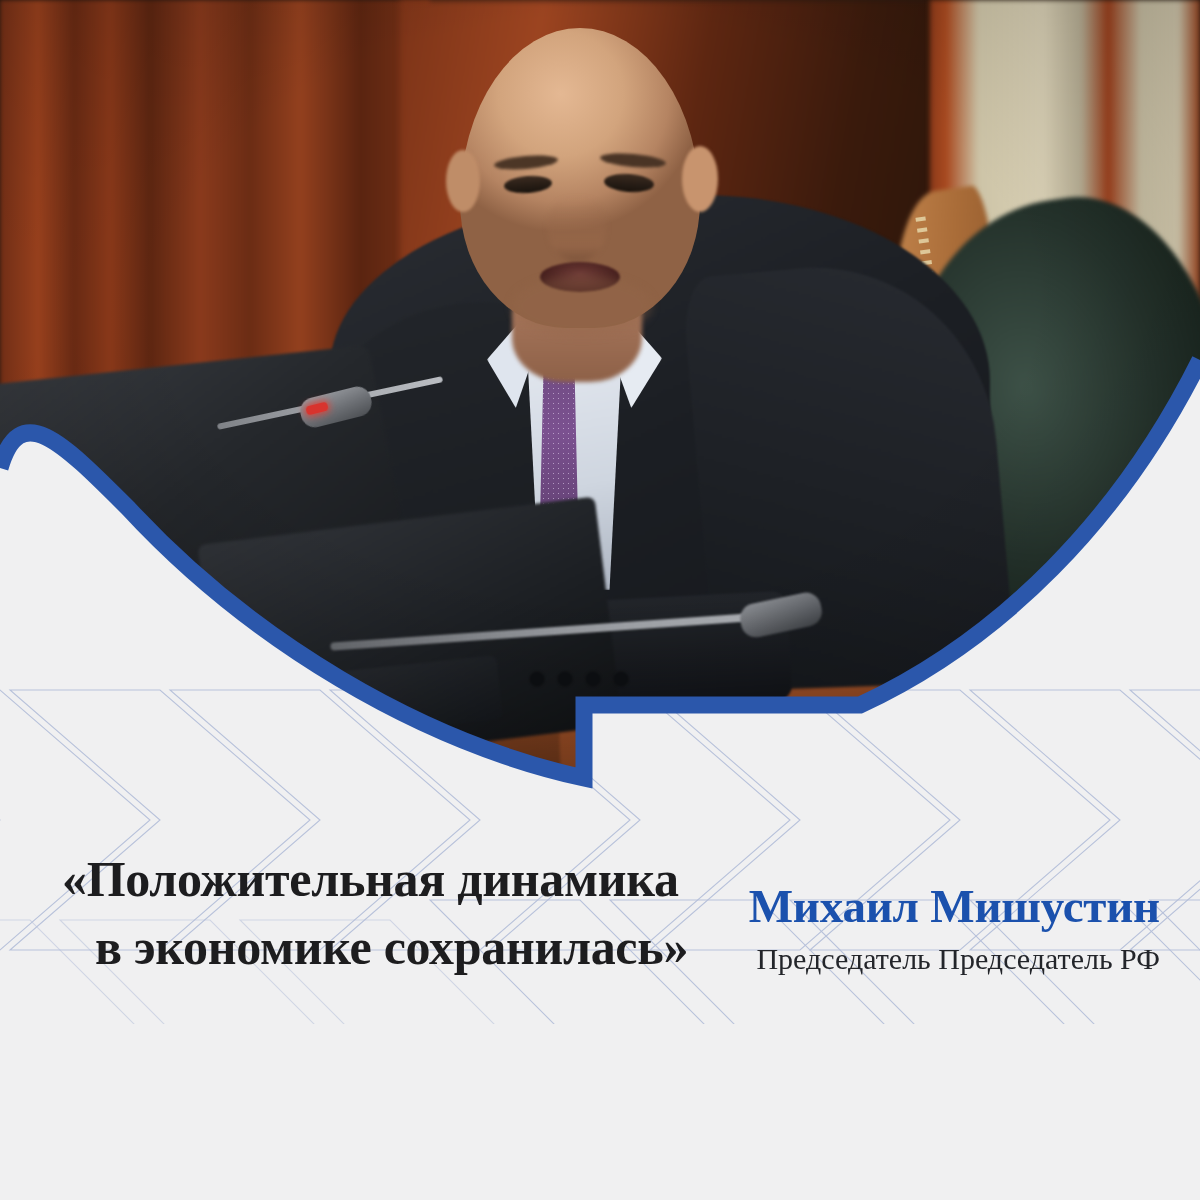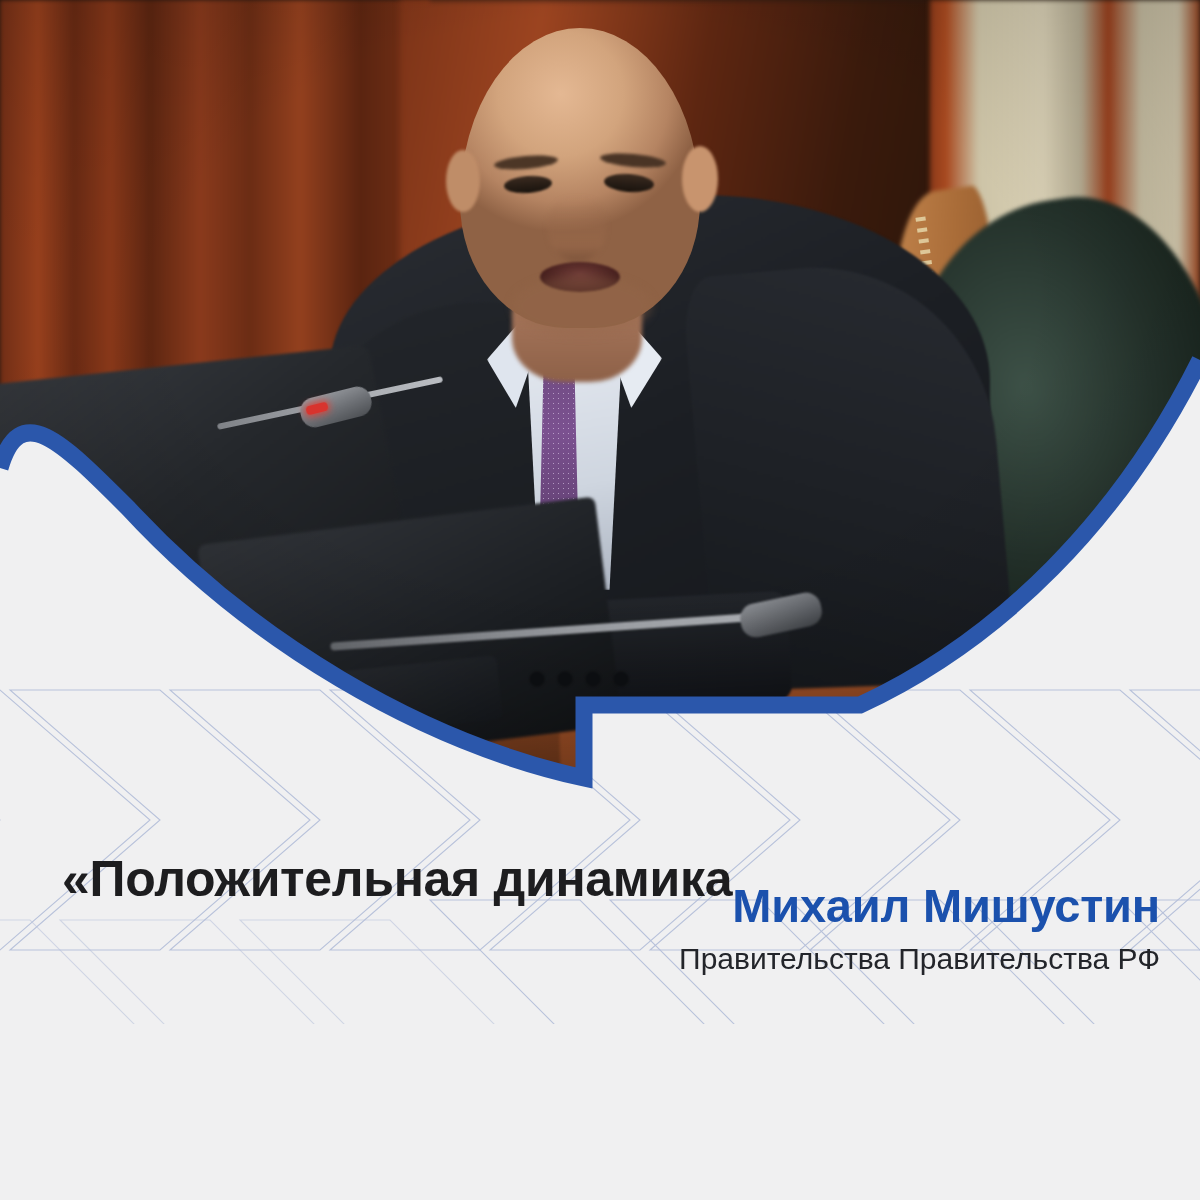--- a/index.html
+++ b/index.html
@@ -8,20 +8,21 @@
     width:1200px; height:1200px;
     background:#f0f0f1;
     font-family:"Liberation Sans","DejaVu Sans",sans-serif;
     overflow:hidden;
   }
   #card {
     position:relative;
     width:1200px; height:1024px;
     background:#f0f0f1;
     overflow:hidden;
+    font-family:Liberation Serif, serif;
   }
 
   
   .chevrons {
     position:absolute; inset:0;
     pointer-events:none;
   }
 
   
   .photo-wrap {
@@ -452,20 +453,21 @@
       <path d="M1200,360
                C1120,520 1000,640 860,705
                L584,705 L584,778
                C420,742 250,640 128,508
                C60,440 20,400 0,468" fill="none" stroke="#2b57ab" stroke-width="17" stroke-linejoin="miter" stroke-linecap="butt"></path>
     </svg>
   </div>
 
   <div class="quote">
     <span class="l1">«Положительная динамика</span>
+    <span class="l2">в экономике сохранилась»</span>
   </div>
 
   <div class="attrib">
     <div class="name">Михаил Мишустин</div>
-    <div class="role">Правительства Правительства РФ</div>
+    <div class="role">Председатель Председатель РФ</div>
   </div>
 
 </div>
 
 </body></html>

